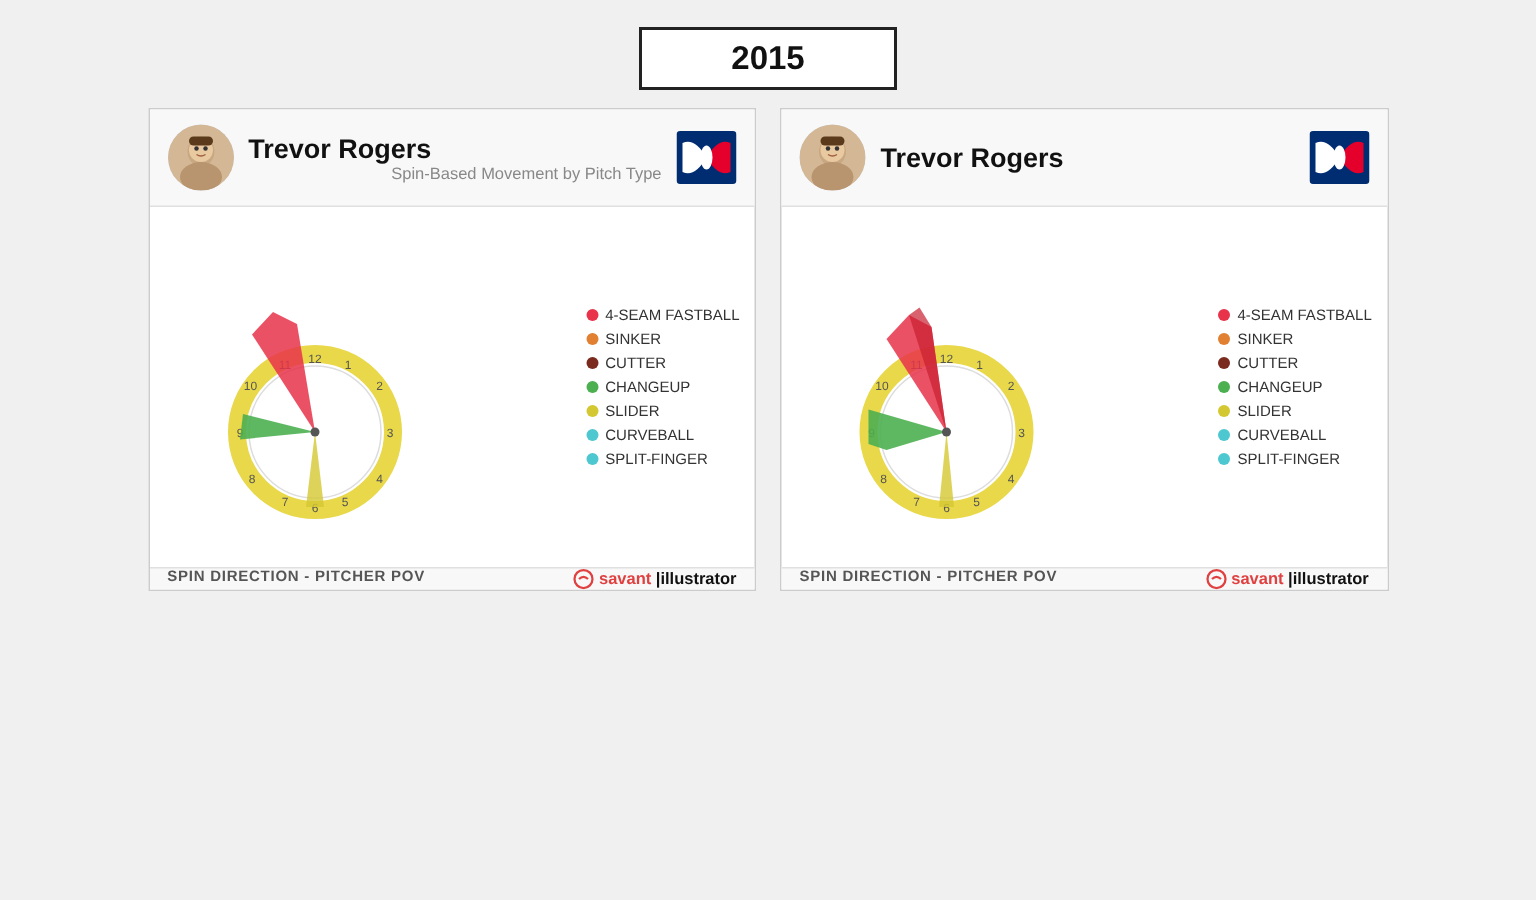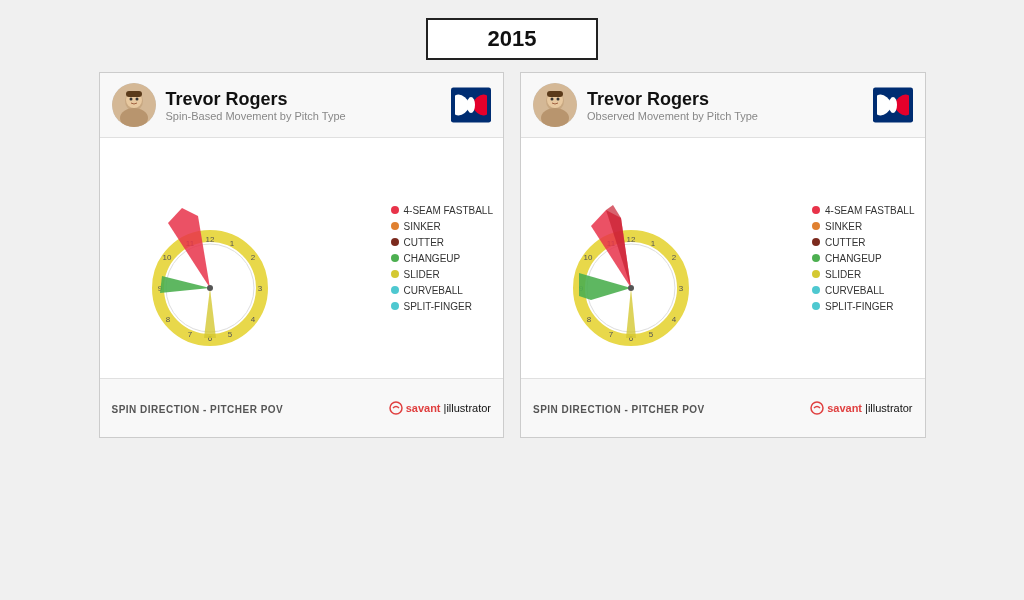--- a/index.html
+++ b/index.html
@@ -76,20 +76,21 @@
     .player-name {
       font-size: 18px;
       font-weight: bold;
       color: #111;
     }
 
     .player-subtitle {
       font-size: 11px;
       color: #888;
       margin-top: 0;
+      text-align: right;
     }
 
     .mlb-logo {
       width: 40px;
       height: 36px;
       flex-shrink: 0;
     }
 
     .card-body {
       display: flex;
@@ -124,23 +125,23 @@
 
     .legend-dot {
       width: 8px;
       height: 8px;
       border-radius: 50%;
       flex-shrink: 0;
     }
 
     .card-footer {
       border-top: 1px solid #e0e0e0;
-      padding: 22px 12px;
-      display: flex;
-      align-items: flex-end;
+      padding: 0 12px;
+      display: flex;
+      align-items: flex-start;
       justify-content: space-between;
       background: #f8f8f8;
     }
 
     .footer-left {
       font-size: 10px;
       color: #555;
       font-weight: bold;
       letter-spacing: 0.5px;
     }
@@ -153,21 +154,21 @@
       gap: 3px;
     }
 
     .savant-text {
       color: #e04040;
       font-weight: bold;
     }
 
     .illustrator-text {
       color: #111;
-      font-weight: normal;
+      font-weight: bold;
     }
   </style>
 </head>
 <body>
 
 <div class="year-title-container">
   <span class="year-title">2015</span>
 </div>
 
 <div class="charts-row">
@@ -284,21 +285,20 @@
           <ellipse cx="22" cy="35" rx="14" ry="10" fill="#b8956e"></ellipse>
           <circle cx="22" cy="17" r="8" fill="#e8c9a0"></circle>
           <ellipse cx="19" cy="16" rx="1.5" ry="1.5" fill="#333"></ellipse>
           <ellipse cx="25" cy="16" rx="1.5" ry="1.5" fill="#333"></ellipse>
           <path d="M19 20 Q22 22 25 20" stroke="#a06040" stroke-width="1" fill="none"></path>
           <rect x="14" y="8" width="16" height="6" rx="3" fill="#5a3a1a"></rect>
         </svg>
       </div>
       <div class="player-info">
         <div class="player-name">Trevor Rogers</div>
-        <div class="player-subtitle">Observed Movement by Pitch Type</div>
       </div>
       <svg class="mlb-logo" viewBox="0 0 50 44" xmlns="http://www.w3.org/2000/svg">
         <rect width="50" height="44" rx="3" fill="#002d72"></rect>
         <path d="M5 10 Q15 5 25 22 Q15 39 5 34 Z" fill="#fff"></path>
         <path d="M45 10 Q35 5 25 22 Q35 39 45 34 Z" fill="#e4002b"></path>
         <ellipse cx="25" cy="22" rx="5" ry="10" fill="#fff"></ellipse>
       </svg>
     </div>
 
     <div class="card-body">

